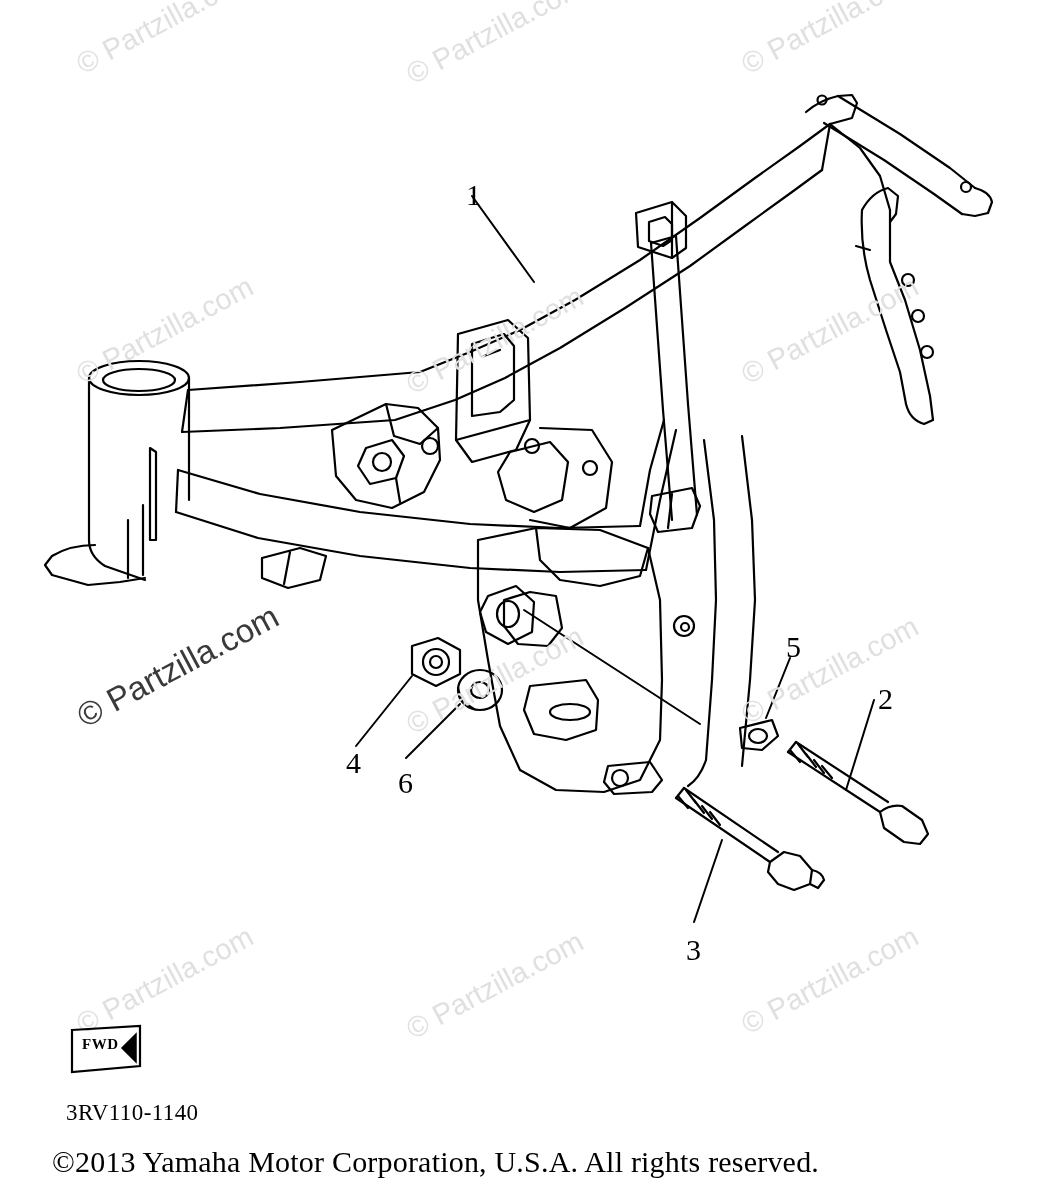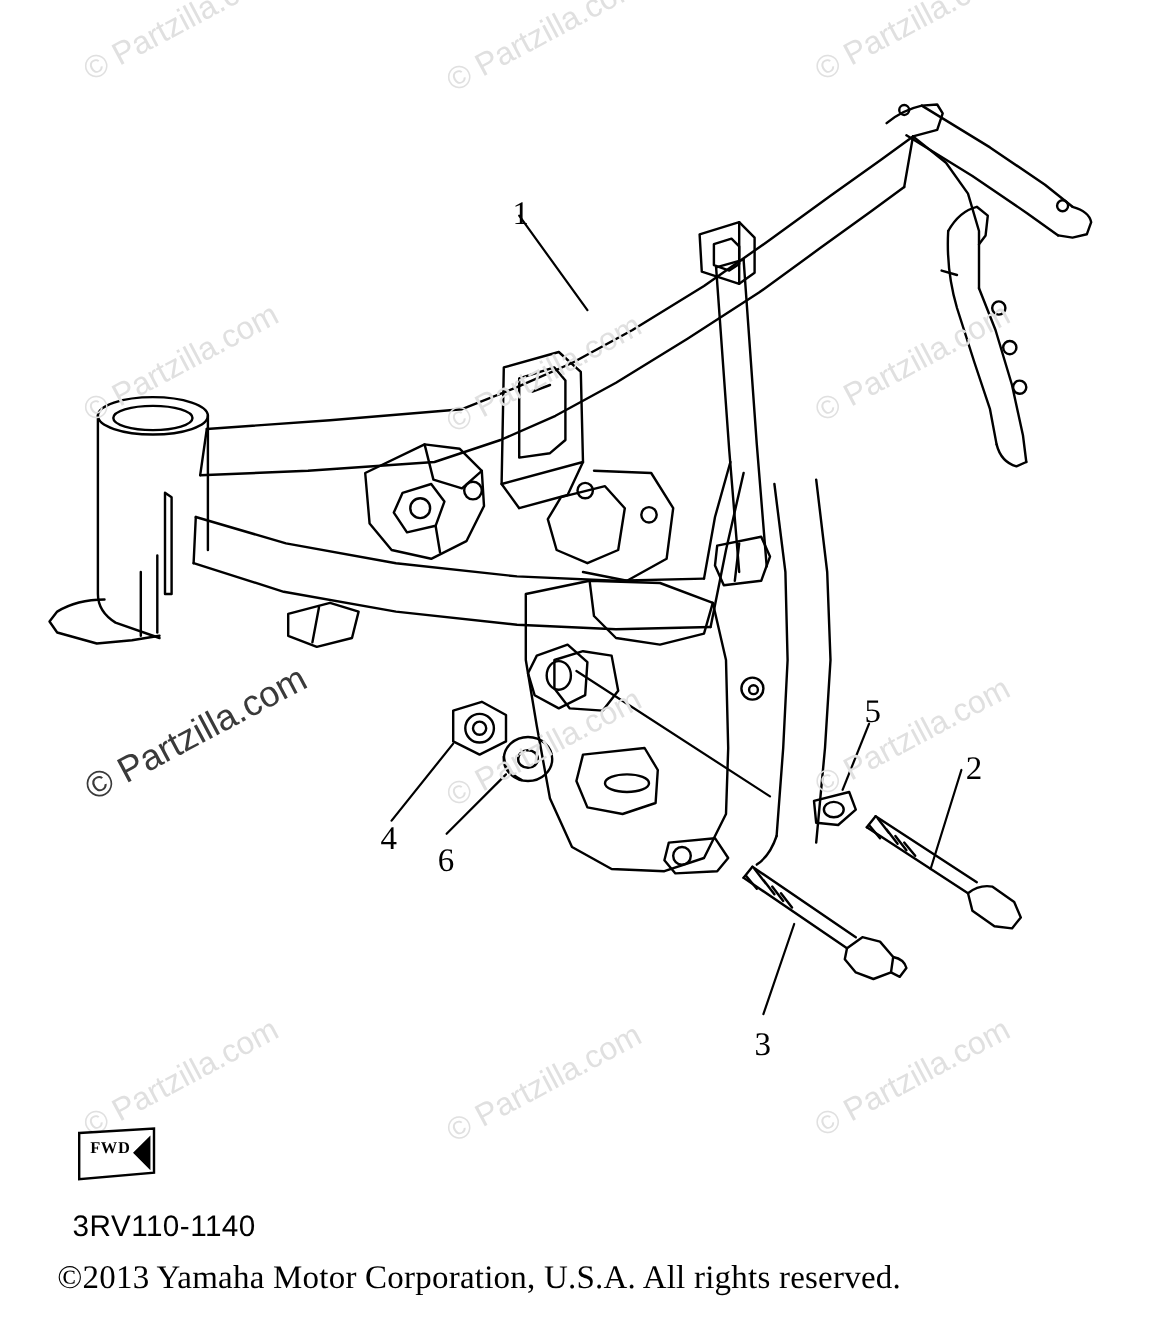--- a/index.html
+++ b/index.html
@@ -65,22 +65,22 @@
     font-family: "Liberation Serif", serif;
     font-weight: bold;
     font-size: 15px;
     letter-spacing: 0.5px;
   }
   
   #part-number {
     position: absolute;
     left: 66px;
     top: 1100px;
-    font-family: Liberation Sans, sans-serif;
-    font-size: 27px;
+    font-family: Liberation Serif, serif;
+    font-size: 23px;
     letter-spacing: 0.4px;
   }
   #copyright {
     position: absolute;
     left: 52px;
     top: 1145px;
     font-family: Liberation Serif, serif;
     font-size: 30px;
     letter-spacing: 0.2px;
     white-space: nowrap;

